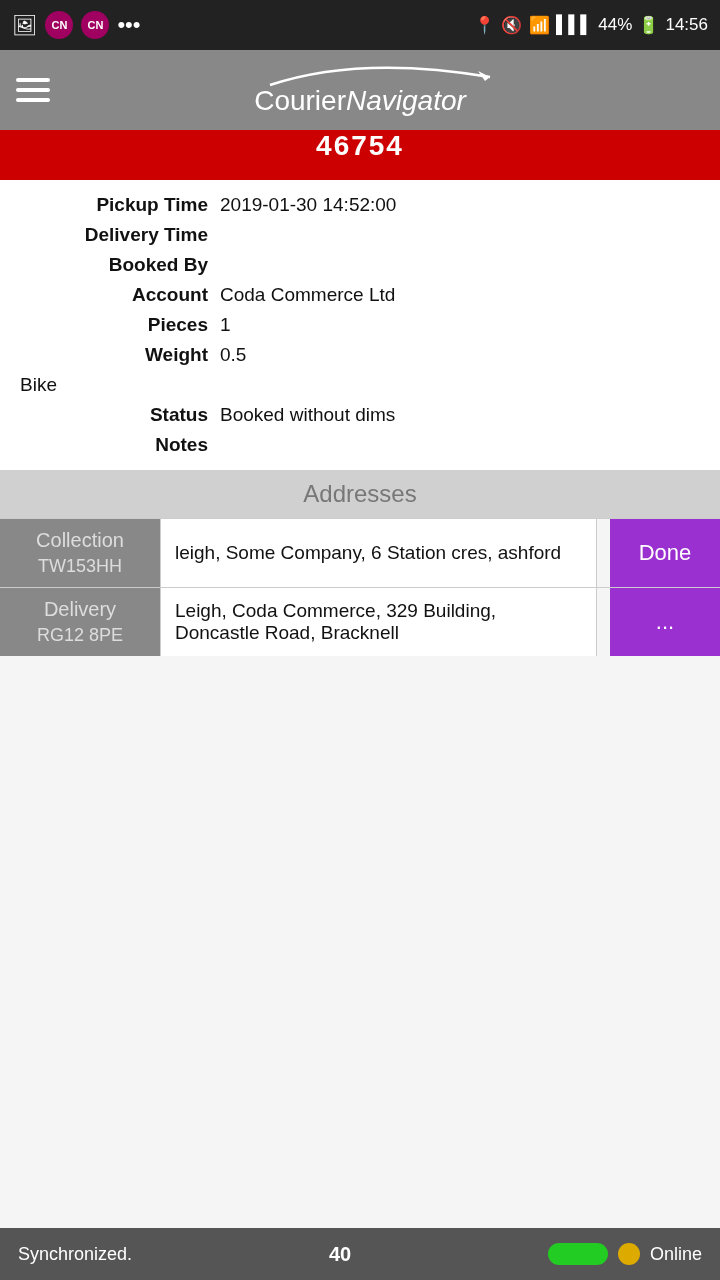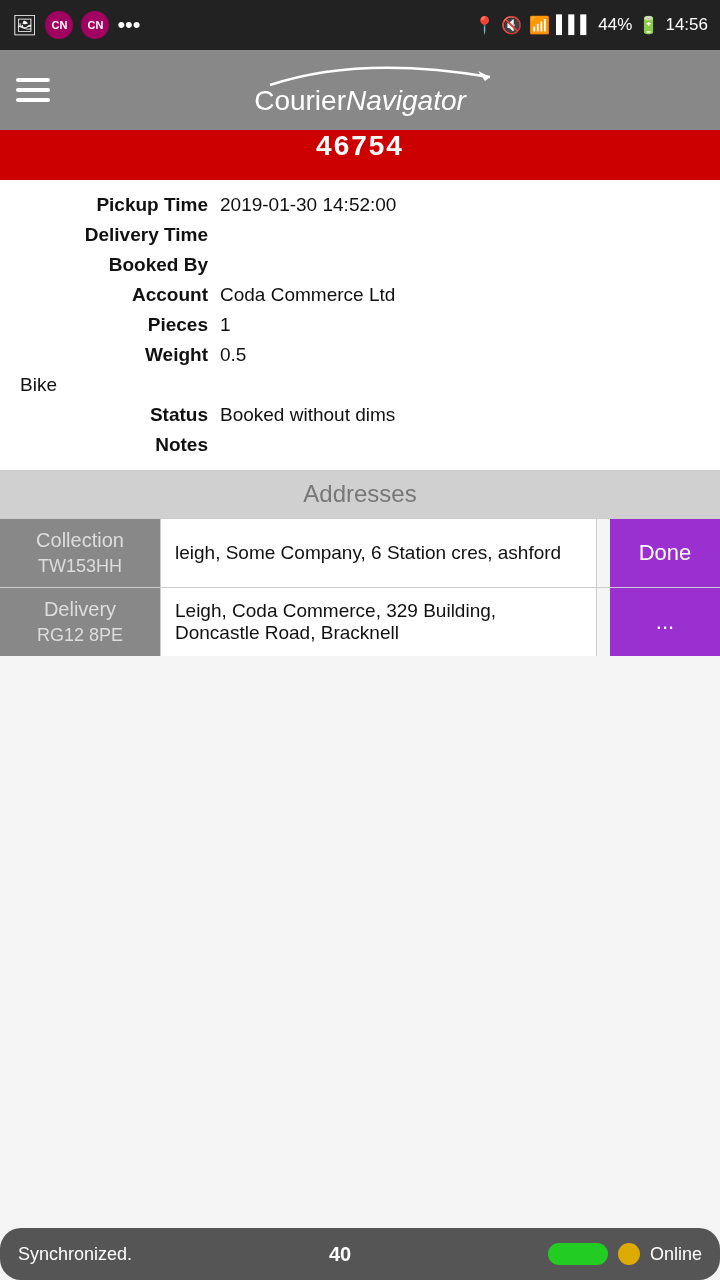--- a/index.html
+++ b/index.html
@@ -189,21 +189,20 @@
       position: fixed;
       bottom: 0;
       left: 0;
       width: 720px;
       height: 52px;
       background: #555;
       display: flex;
       align-items: center;
       justify-content: space-between;
       padding: 0 18px;
-      border-radius: 21px;
     }
     .bottom-sync {
       color: white;
       font-size: 18px;
     }
     .bottom-count {
       color: white;
       font-size: 20px;
       font-weight: bold;
     }

